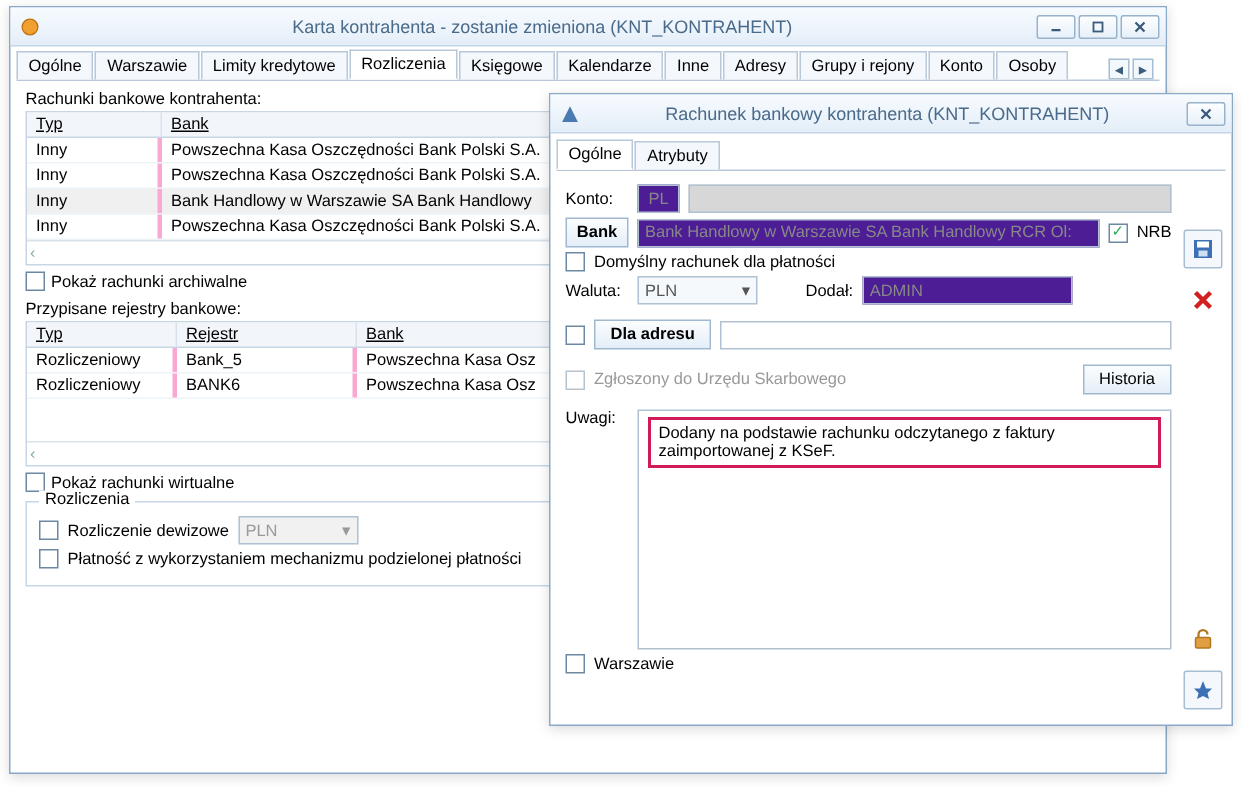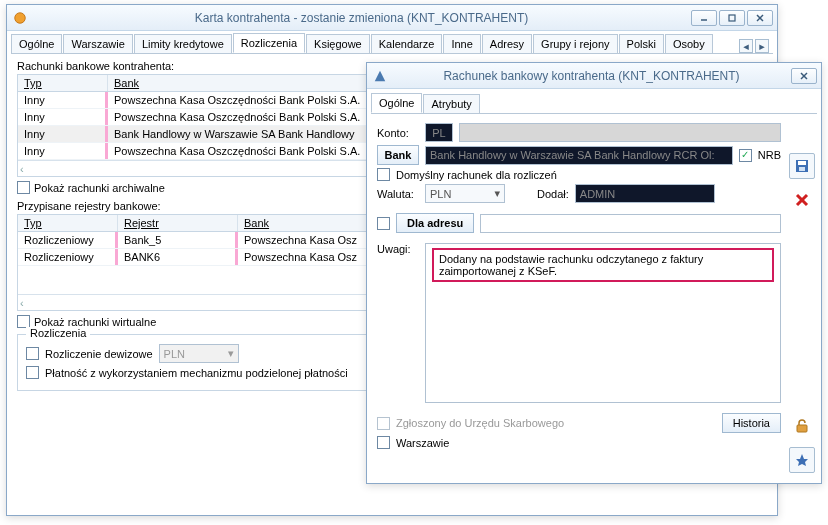--- a/index.html
+++ b/index.html
@@ -34,21 +34,21 @@
   .chk-line { display:flex; align-items:center; gap:4px; margin: 4px 10px; }
   .chk { width:13px; height:13px; border:1px solid #6d88a3; background:#fff; display:inline-flex; align-items:center; justify-content:center; }
   .chk.checked::after { content:"✓"; font-size:10px; color:#2a5; line-height:1; }
 
   .fieldset { border:1px solid #c7d6e4; margin: 6px 10px; padding: 6px 8px 8px 8px; position:relative; }
   .fieldset .legend { position:absolute; top:-8px; left:8px; background:#fff; padding:0 4px; }
   .row { display:flex; align-items:center; gap:6px; margin: 3px 0; }
   .select { width:80px; height:19px; border:1px solid #b0c1d2; background:#f6f9fc; display:flex; align-items:center; padding:0 4px; color:#555; justify-content:space-between; }
   .select.disabled { color:#999; background:#f1f1f1; }
   .input { height:19px; border:1px solid #b0c1d2; background:#fff; padding:0 4px; display:flex; align-items:center; color:#666; }
-  .input.ro { background:#0f172a; color:#888; }
+  .input.ro { background:#4c1d95; color:#888; }
   .btn { height:20px; border:1px solid #9fb8d0; background:linear-gradient(#fbfdff,#e4eef8); padding:0 10px; display:inline-flex; align-items:center; cursor:pointer; font-weight:bold; }
 
   .right-icons { position:absolute; right:6px; top:90px; display:flex; flex-direction:column; gap:8px; }
   .right-icons.bottom { top:auto; bottom:10px; }
   .ico-btn { width:26px; height:26px; border:1px solid #a7bdd1; background:#f4f8fc; display:flex; align-items:center; justify-content:center; border-radius:2px; }
   .ico-btn.noborder { border-color:transparent; background:transparent; }
 
   .uwagi-box { border:1px solid #b0c1d2; padding:4px 6px; min-height:160px; }
   .uwagi-hilite { border:2px solid #d11a5a; padding:3px 5px; margin-bottom:2px; }
 
@@ -88,21 +88,21 @@
   <div class="tabs">
     <div class="tab">Ogólne</div>
     <div class="tab">Warszawie</div>
     <div class="tab">Limity kredytowe</div>
     <div class="tab active">Rozliczenia</div>
     <div class="tab">Księgowe</div>
     <div class="tab">Kalendarze</div>
     <div class="tab">Inne</div>
     <div class="tab">Adresy</div>
     <div class="tab">Grupy i rejony</div>
-    <div class="tab">Polski</div>
+    <div class="tab">Konto</div>
     <div class="tab">Osoby</div>
     <div class="tabnav">
       <div class="tabnav-btn">◂</div>
       <div class="tabnav-btn">▸</div>
     </div>
   </div>
 
   <div class="group-label">Rachunki bankowe kontrahenta:</div>
   <div class="grid">
     <div class="grid-header">
@@ -212,52 +212,52 @@
       <span class="input ro" style="flex:1; background:#d7d7d7"></span>
     </div>
     <div class="row">
       <span class="btn" style="width:42px; justify-content:center; padding:0">Bank</span>
       <span class="input ro" style="flex:1">Bank Handlowy w Warszawie SA Bank Handlowy RCR Ol:</span>
       <span class="chk checked"></span>
       <span class="label">NRB</span>
     </div>
     <div class="row">
       <span class="chk"></span>
-      <span class="label">Domyślny rachunek dla rozliczeń</span>
+      <span class="label">Domyślny rachunek dla płatności</span>
     </div>
     <div class="row">
       <span class="label" style="width:42px">Waluta:</span>
       <span class="select" style="width:80px">
           <span>PLN</span>
           <span>▾</span>
         </span>
       <span style="width:20px"></span>
       <span class="label">Dodał:</span>
       <span class="input ro" style="width:140px">ADMIN</span>
     </div>
     <div class="row" style="margin-top:10px">
       <span class="chk"></span>
       <span class="btn" style="font-weight:bold">Dla adresu</span>
       <span class="input" style="flex:1"></span>
     </div>
 
+    <div class="row" style="margin-top:10px">
+      <span class="chk" style="opacity:.5"></span>
+      <span class="label" style="color:#999">Zgłoszony do Urzędu Skarbowego</span>
+      <span style="flex:1"></span>
+      <span class="btn" style="font-weight:normal">Historia</span>
+    </div>
+
     <div class="row" style="align-items:flex-start; margin-top:10px">
       <span class="label" style="width:42px">Uwagi:</span>
       <div class="uwagi-box" style="flex:1">
         <div class="uwagi-hilite">
           <span>Dodany na podstawie rachunku odczytanego z faktury zaimportowanej z KSeF.</span>
         </div>
       </div>
-    </div>
-
-    <div class="row" style="margin-top:10px">
-      <span class="chk" style="opacity:.5"></span>
-      <span class="label" style="color:#999">Zgłoszony do Urzędu Skarbowego</span>
-      <span style="flex:1"></span>
-      <span class="btn" style="font-weight:normal">Historia</span>
     </div>
     <div class="row">
       <span class="chk"></span>
       <span class="label">Warszawie</span>
     </div>
   </div>
 
   <div class="right-icons">
     <div class="ico-btn">
       <svg width="16" height="16" viewBox="0 0 16 16">

